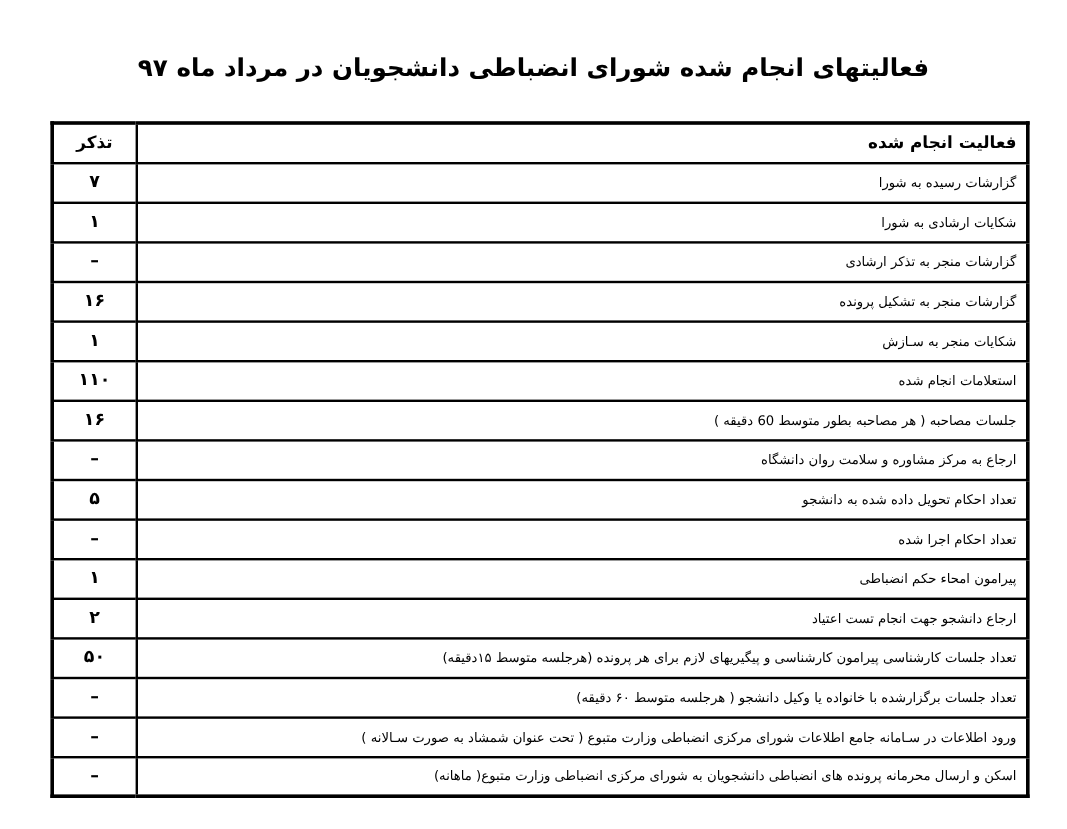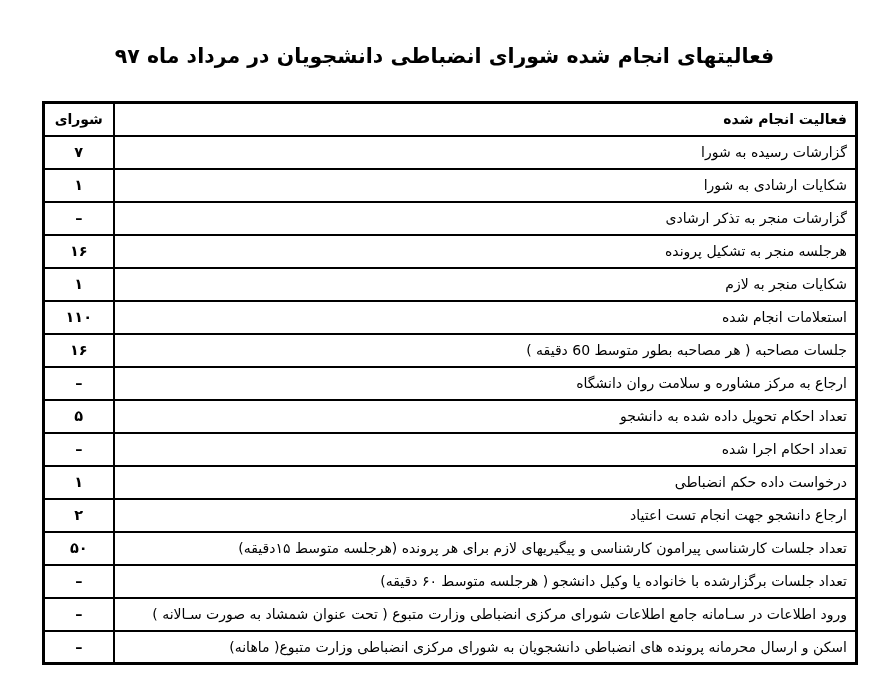--- a/index.html
+++ b/index.html
@@ -67,21 +67,21 @@
     font-size: 14px;
   }
   th.count-head {
     width: 70px;
     text-align: center;
     font-weight: bold;
     font-size: 14px;
   }
   td.activity-cell {
     text-align: right;
-    font-size: 14px;
+    font-size: 11px;
     white-space: nowrap;
     padding-left: 4px;
   }
   td.count-cell {
     width: 70px;
     text-align: center;
     font-weight: bold;
     font-size: 14.5px;
   }
 </style>
@@ -90,40 +90,40 @@
 
 <div class="page">
 
   <div class="doc-title">فعالیتهای انجام شده شورای انضباطی دانشجویان در مرداد ماه ۹۷</div>
 
   <div class="table-wrap">
     <table class="activities">
       <tbody>
         <tr>
           <th class="activity-head">فعالیت انجام شده</th>
-          <th class="count-head">شورای</th>
+          <th class="count-head">تذکر</th>
         </tr>
         <tr>
           <td class="activity-cell">گزارشات رسیده به شورا</td>
           <td class="count-cell">۷</td>
         </tr>
         <tr>
           <td class="activity-cell">شکایات ارشادی به شورا</td>
           <td class="count-cell">۱</td>
         </tr>
         <tr>
           <td class="activity-cell">گزارشات منجر به تذکر ارشادی</td>
           <td class="count-cell">–</td>
         </tr>
         <tr>
-          <td class="activity-cell">هرجلسه منجر به تشکیل پرونده</td>
+          <td class="activity-cell">گزارشات منجر به تشکیل پرونده</td>
           <td class="count-cell">۱۶</td>
         </tr>
         <tr>
-          <td class="activity-cell">شکایات منجر به لازم</td>
+          <td class="activity-cell">شکایات منجر به سـازش</td>
           <td class="count-cell">۱</td>
         </tr>
         <tr>
           <td class="activity-cell">استعلامات انجام شده</td>
           <td class="count-cell">۱۱۰</td>
         </tr>
         <tr>
           <td class="activity-cell">جلسات مصاحبه ( هر مصاحبه بطور متوسط 60 دقیقه )</td>
           <td class="count-cell">۱۶</td>
         </tr>
@@ -133,21 +133,21 @@
         </tr>
         <tr>
           <td class="activity-cell">تعداد احکام تحویل داده شده به دانشجو</td>
           <td class="count-cell">۵</td>
         </tr>
         <tr>
           <td class="activity-cell">تعداد احکام اجرا شده</td>
           <td class="count-cell">–</td>
         </tr>
         <tr>
-          <td class="activity-cell">درخواست داده حکم انضباطی</td>
+          <td class="activity-cell">پیرامون امحاء حکم انضباطی</td>
           <td class="count-cell">۱</td>
         </tr>
         <tr>
           <td class="activity-cell">ارجاع دانشجو جهت انجام تست اعتیاد</td>
           <td class="count-cell">۲</td>
         </tr>
         <tr>
           <td class="activity-cell">تعداد جلسات کارشناسی پیرامون کارشناسی و پیگیریهای لازم برای هر پرونده  (هرجلسه متوسط  ۱۵دقیقه)</td>
           <td class="count-cell">۵۰</td>
         </tr>

